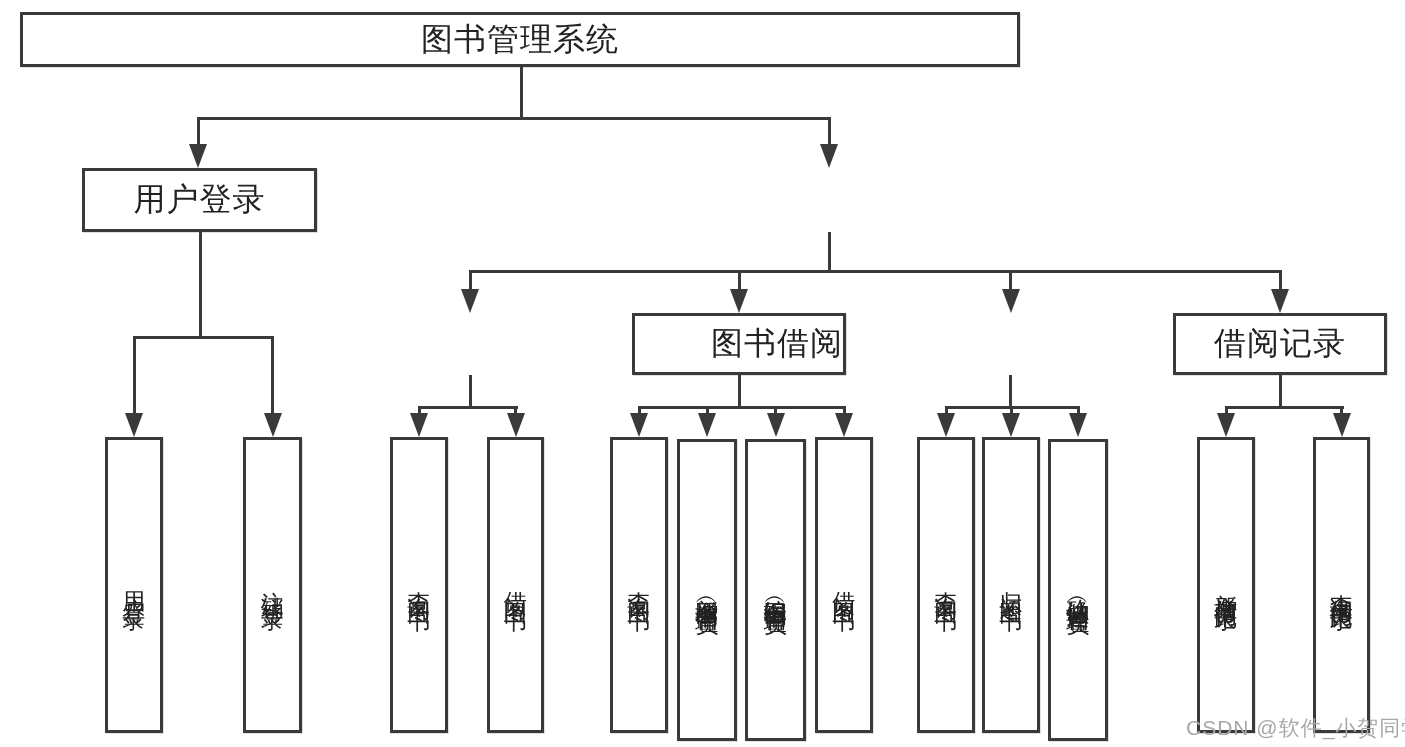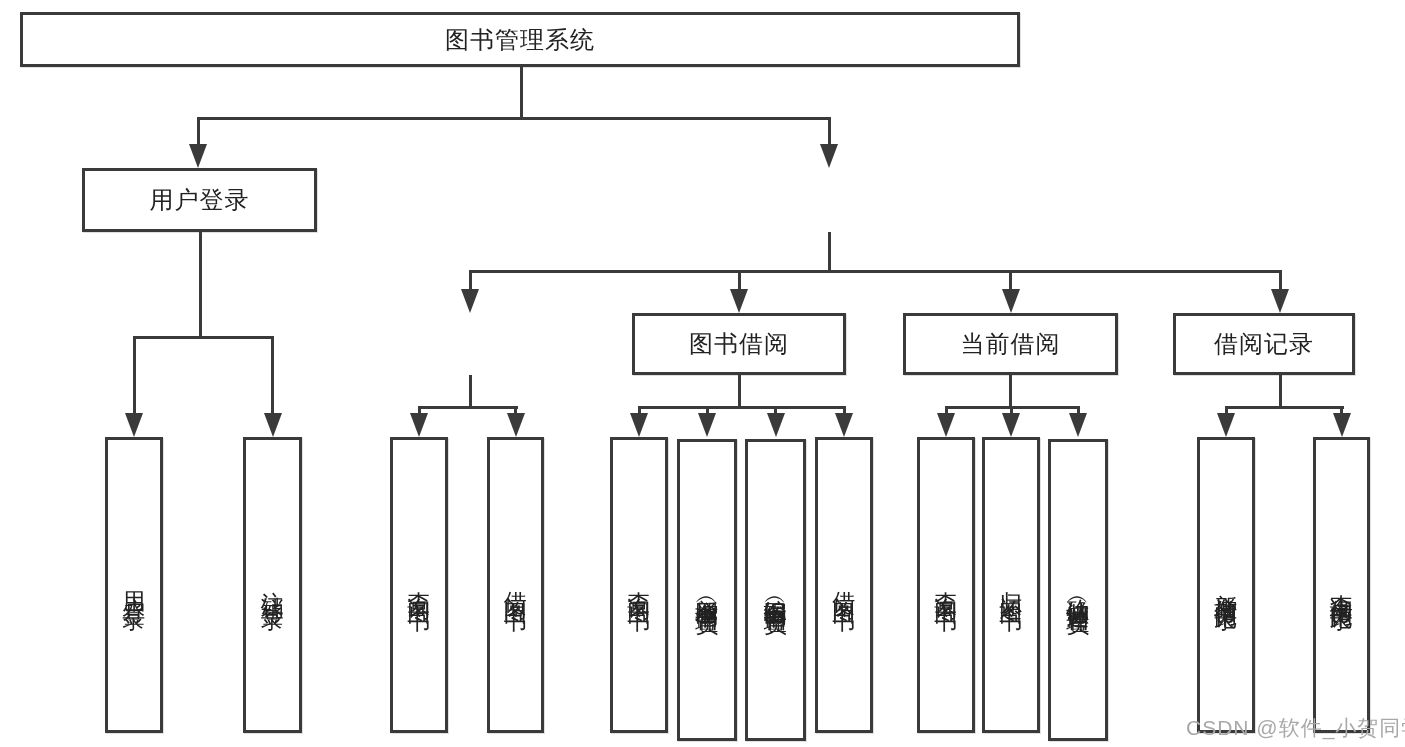--- a/index.html
+++ b/index.html
@@ -6,21 +6,21 @@
   #stage{
     position:relative;width:1405px;height:747px;background:#ffffff;
     font-family:"Liberation Sans",sans-serif;color:#222222;overflow:hidden;
   }
   
   .hbox{
     position:absolute;box-sizing:border-box;background:#ffffff;
     border:3px solid #3a3a3a;display:flex;align-items:center;justify-content:center;
     box-shadow:1px 1px 0 rgba(0,0,0,0.12);
   }
-  .hbox .label{font-size:24px;letter-spacing:1px;color:#222222;white-space:nowrap;}
+  .hbox .label{font-size:32px;letter-spacing:1px;color:#222222;white-space:nowrap;}
   
   .vbox{
     position:absolute;box-sizing:border-box;background:#ffffff;
     border:3px solid #3a3a3a;display:flex;align-items:center;justify-content:center;
     box-shadow:1px 1px 0 rgba(0,0,0,0.12);
   }
   .vbox .label{
     writing-mode:vertical-rl;text-orientation:mixed;
     font-size:23px;line-height:1.15;letter-spacing:6px;color:#222222;
   }
@@ -62,27 +62,24 @@
   <div class="arrow" style="left:132.5px;top:337px;height:76px;"></div>
   <div class="arrow" style="left:271px;top:337px;height:76px;"></div>
 
   <div class="vline" style="left:827.5px;top:232px;height:41px;"></div>
   <div class="hline" style="left:468.5px;top:270px;width:813px;"></div>
   <div class="arrow" style="left:468.5px;top:271px;height:18px;"></div>
   <div class="arrow" style="left:737.5px;top:271px;height:18px;"></div>
   <div class="arrow" style="left:1009px;top:271px;height:18px;"></div>
   <div class="arrow" style="left:1278.5px;top:271px;height:18px;"></div>
 
-  <div class="hbox" style="left:632px;top:313px;width:214px;height:62px;">
+  <div class="hbox" style="left:632px;top:313px;width:214px;height:62px;justify-content:flex-end;">
     <span class="label">图书借阅</span>
   </div>
-  <div class="hbox" style="left:903px;top:313px;width:215px;height:62px;">
-    <span class="label">当前借阅</span>
-  </div>
-  <div class="hbox" style="left:1173px;top:313px;width:182px;height:62px;">
+  <div class="hbox" style="left:1173px;top:313px;width:214px;height:62px;">
     <span class="label">借阅记录</span>
   </div>
 
   <div class="vline" style="left:468.5px;top:375px;height:33px;"></div>
   <div class="hline" style="left:417.5px;top:406px;width:100px;"></div>
   <div class="arrow" style="left:417.5px;top:407px;height:6px;"></div>
   <div class="arrow" style="left:514px;top:407px;height:6px;"></div>
 
   <div class="vline" style="left:737.5px;top:375px;height:33px;"></div>
   <div class="hline" style="left:637.5px;top:406px;width:208px;"></div>

